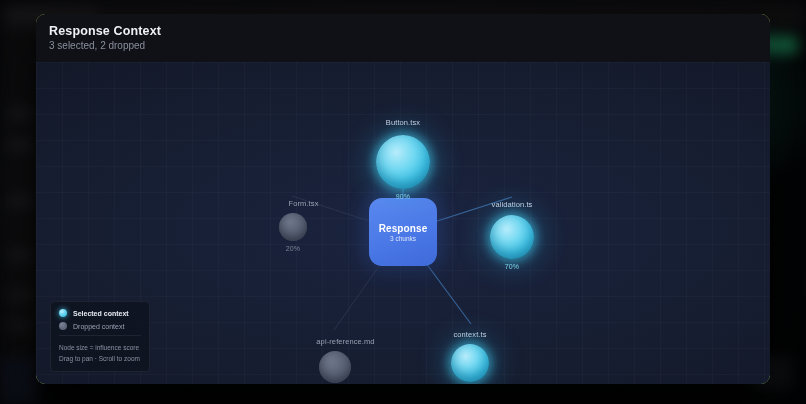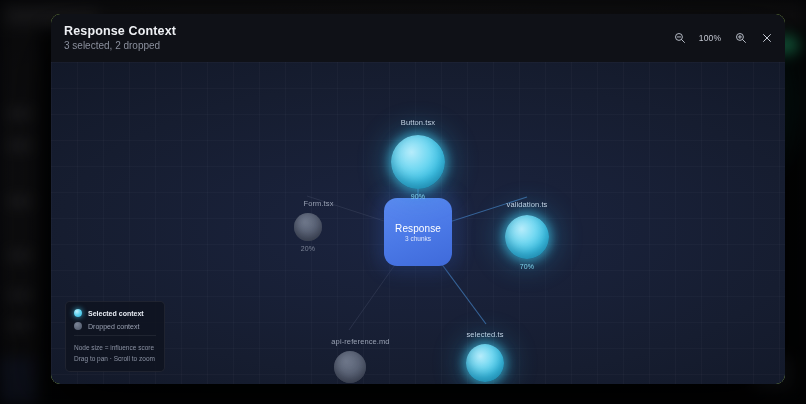--- a/index.html
+++ b/index.html
@@ -65,21 +65,20 @@
     background: radial-gradient(120% 90% at 50% 45%, rgba(0,0,0,0) 20%, rgba(0,0,0,.55) 80%);
   }
 
   
   #modal {
     position: absolute; left: 36px; top: 14px; width: 734px; height: 370px;
     border-radius: 9px;
     background: #bef264;
     box-shadow: 0 22px 60px rgba(0,0,0,.75);
     overflow: hidden;
-    margin-left: 15px;
   }
 
   .modal-header {
     position: relative; height: 48px;
     background: #0f1117;
     display: flex; align-items: center;
   }
   .hdr-text { padding-left: 13px; }
   .hdr-title {
     font-size: 12.5px; font-weight: bold; color: #eef0f4;
@@ -150,21 +149,21 @@
     opacity: .92;
   }
 
   .center-node {
     position: absolute; width: 68px; height: 68px; border-radius: 13px;
     background: linear-gradient(160deg, #5b89f0 0%, #4a78e6 55%, #3f6ada 100%);
     box-shadow: 0 0 18px 5px rgba(70,115,225,.30), 0 4px 14px rgba(0,0,0,.40);
     display: flex; flex-direction: column; align-items: center;
     justify-content: center; gap: 1px;
   }
-  .center-title { font-size: 10px; font-weight: normal; color: #ffffff; letter-spacing: .1px; }
+  .center-title { font-size: 10px; font-weight: bold; color: #ffffff; letter-spacing: .1px; }
   .center-sub   { font-size: 6.5px; color: #dbe4fb; }
 
   
   .legend {
     position: absolute; left: 14px; bottom: 12px; width: 100px;
     background: rgba(15,19,32,.88);
     border: 1px solid rgba(255,255,255,.065);
     border-radius: 5px; padding: 7px 8px 7px 8px;
   }
   .legend-row { display: flex; align-items: center; gap: 6px; margin-bottom: 5px; }
@@ -208,47 +207,20 @@
   <div class="bg-vignette"></div>
 
   <div id="modal">
 
     <div class="modal-header">
       <div class="hdr-text">
         <div class="hdr-title">Response Context</div>
         <div class="hdr-sub">3 selected, 2 dropped</div>
       </div>
 
-      <div class="hdr-controls">
-        <button class="icon-btn">
-          <svg width="12" height="12" viewBox="0 0 16 16">
-            <circle cx="6.6" cy="6.6" r="4.6" fill="none" stroke="#b9bec9" stroke-width="1.3"></circle>
-            <line x1="10" y1="10" x2="14" y2="14" stroke="#b9bec9" stroke-width="1.3" stroke-linecap="round"></line>
-            <line x1="4.5" y1="6.6" x2="8.7" y2="6.6" stroke="#b9bec9" stroke-width="1.3" stroke-linecap="round"></line>
-          </svg>
-        </button>
-
-        <div class="zoom-level">100%</div>
-
-        <button class="icon-btn">
-          <svg width="12" height="12" viewBox="0 0 16 16">
-            <circle cx="6.6" cy="6.6" r="4.6" fill="none" stroke="#b9bec9" stroke-width="1.3"></circle>
-            <line x1="10" y1="10" x2="14" y2="14" stroke="#b9bec9" stroke-width="1.3" stroke-linecap="round"></line>
-            <line x1="4.5" y1="6.6" x2="8.7" y2="6.6" stroke="#b9bec9" stroke-width="1.3" stroke-linecap="round"></line>
-            <line x1="6.6" y1="4.5" x2="6.6" y2="8.7" stroke="#b9bec9" stroke-width="1.3" stroke-linecap="round"></line>
-          </svg>
-        </button>
-
-        <button class="icon-btn">
-          <svg width="12" height="12" viewBox="0 0 16 16">
-            <line x1="3.4" y1="3.4" x2="12.6" y2="12.6" stroke="#ccd1db" stroke-width="1.3" stroke-linecap="round"></line>
-            <line x1="12.6" y1="3.4" x2="3.4" y2="12.6" stroke="#ccd1db" stroke-width="1.3" stroke-linecap="round"></line>
-          </svg>
-        </button>
-      </div>
     </div>
 
     <div class="graph">
       <div class="graph-grid"></div>
 
       <svg id="edges" viewBox="0 0 734 322" preserveAspectRatio="none">
 
         <line x1="367" y1="170" x2="367" y2="94" stroke="#3c6fa8" stroke-width="1.1" opacity=".85"></line>
         <line x1="367" y1="170" x2="476" y2="135" stroke="#3c6fa8" stroke-width="1.1" opacity=".85"></line>
         <line x1="367" y1="170" x2="435" y2="262" stroke="#3c6fa8" stroke-width="1.1" opacity=".85"></line>
@@ -267,21 +239,21 @@
         <div class="node-score selected" style="top:71px;">90%</div>
       </div>
 
       <div class="node" style="left:476px; top:142px;">
         <div class="node-label selected" style="top:-4px;">validation.ts</div>
         <div class="orb selected" style="left:-22px; top:11px; width:44px; height:44px;"></div>
         <div class="node-score selected" style="top:59px;">70%</div>
       </div>
 
       <div class="node" style="left:434px; top:272px;">
-        <div class="node-label selected" style="top:-4px;">selected.ts</div>
+        <div class="node-label selected" style="top:-4px;">context.ts</div>
         <div class="orb selected" style="left:-19px; top:10px; width:38px; height:38px;"></div>
 
       </div>
 
       <div class="node" style="left:257px; top:141px;">
         <div class="node-label dropped" style="top:-4px;">Form.tsx</div>
         <div class="orb dropped" style="left:-14px; top:10px; width:28px; height:28px;"></div>
         <div class="node-score dropped" style="top:42px;">20%</div>
       </div>
 

